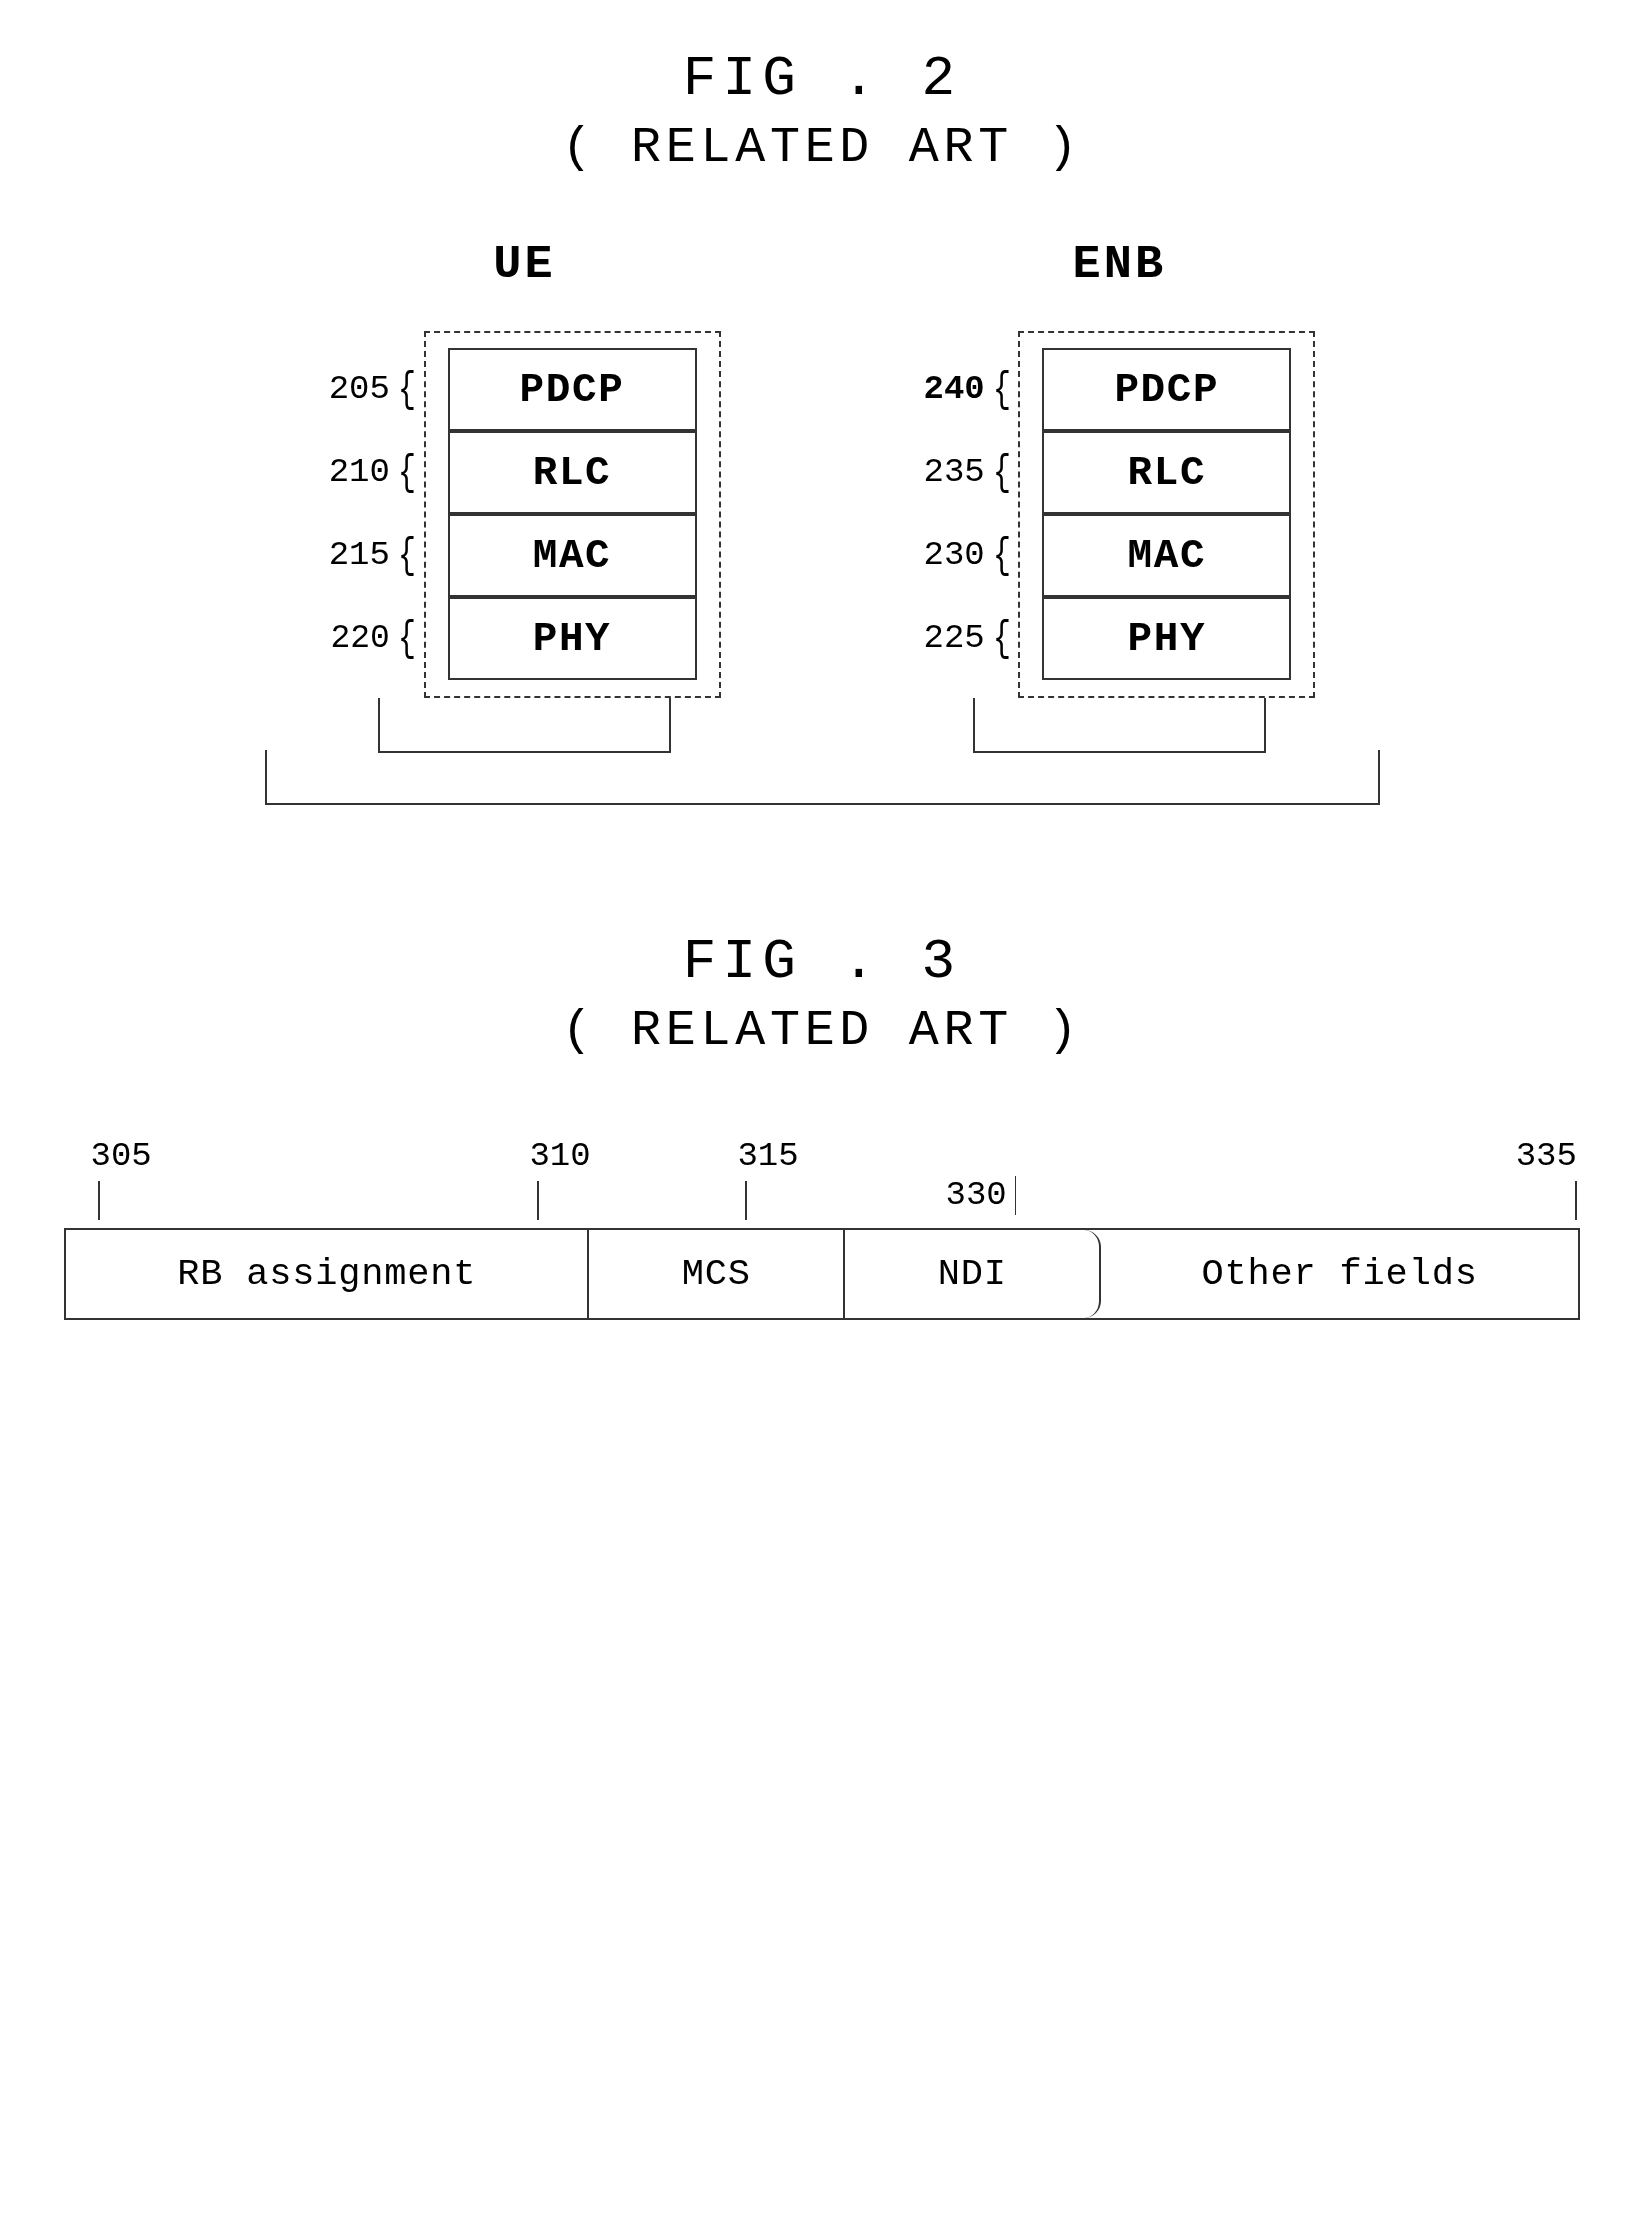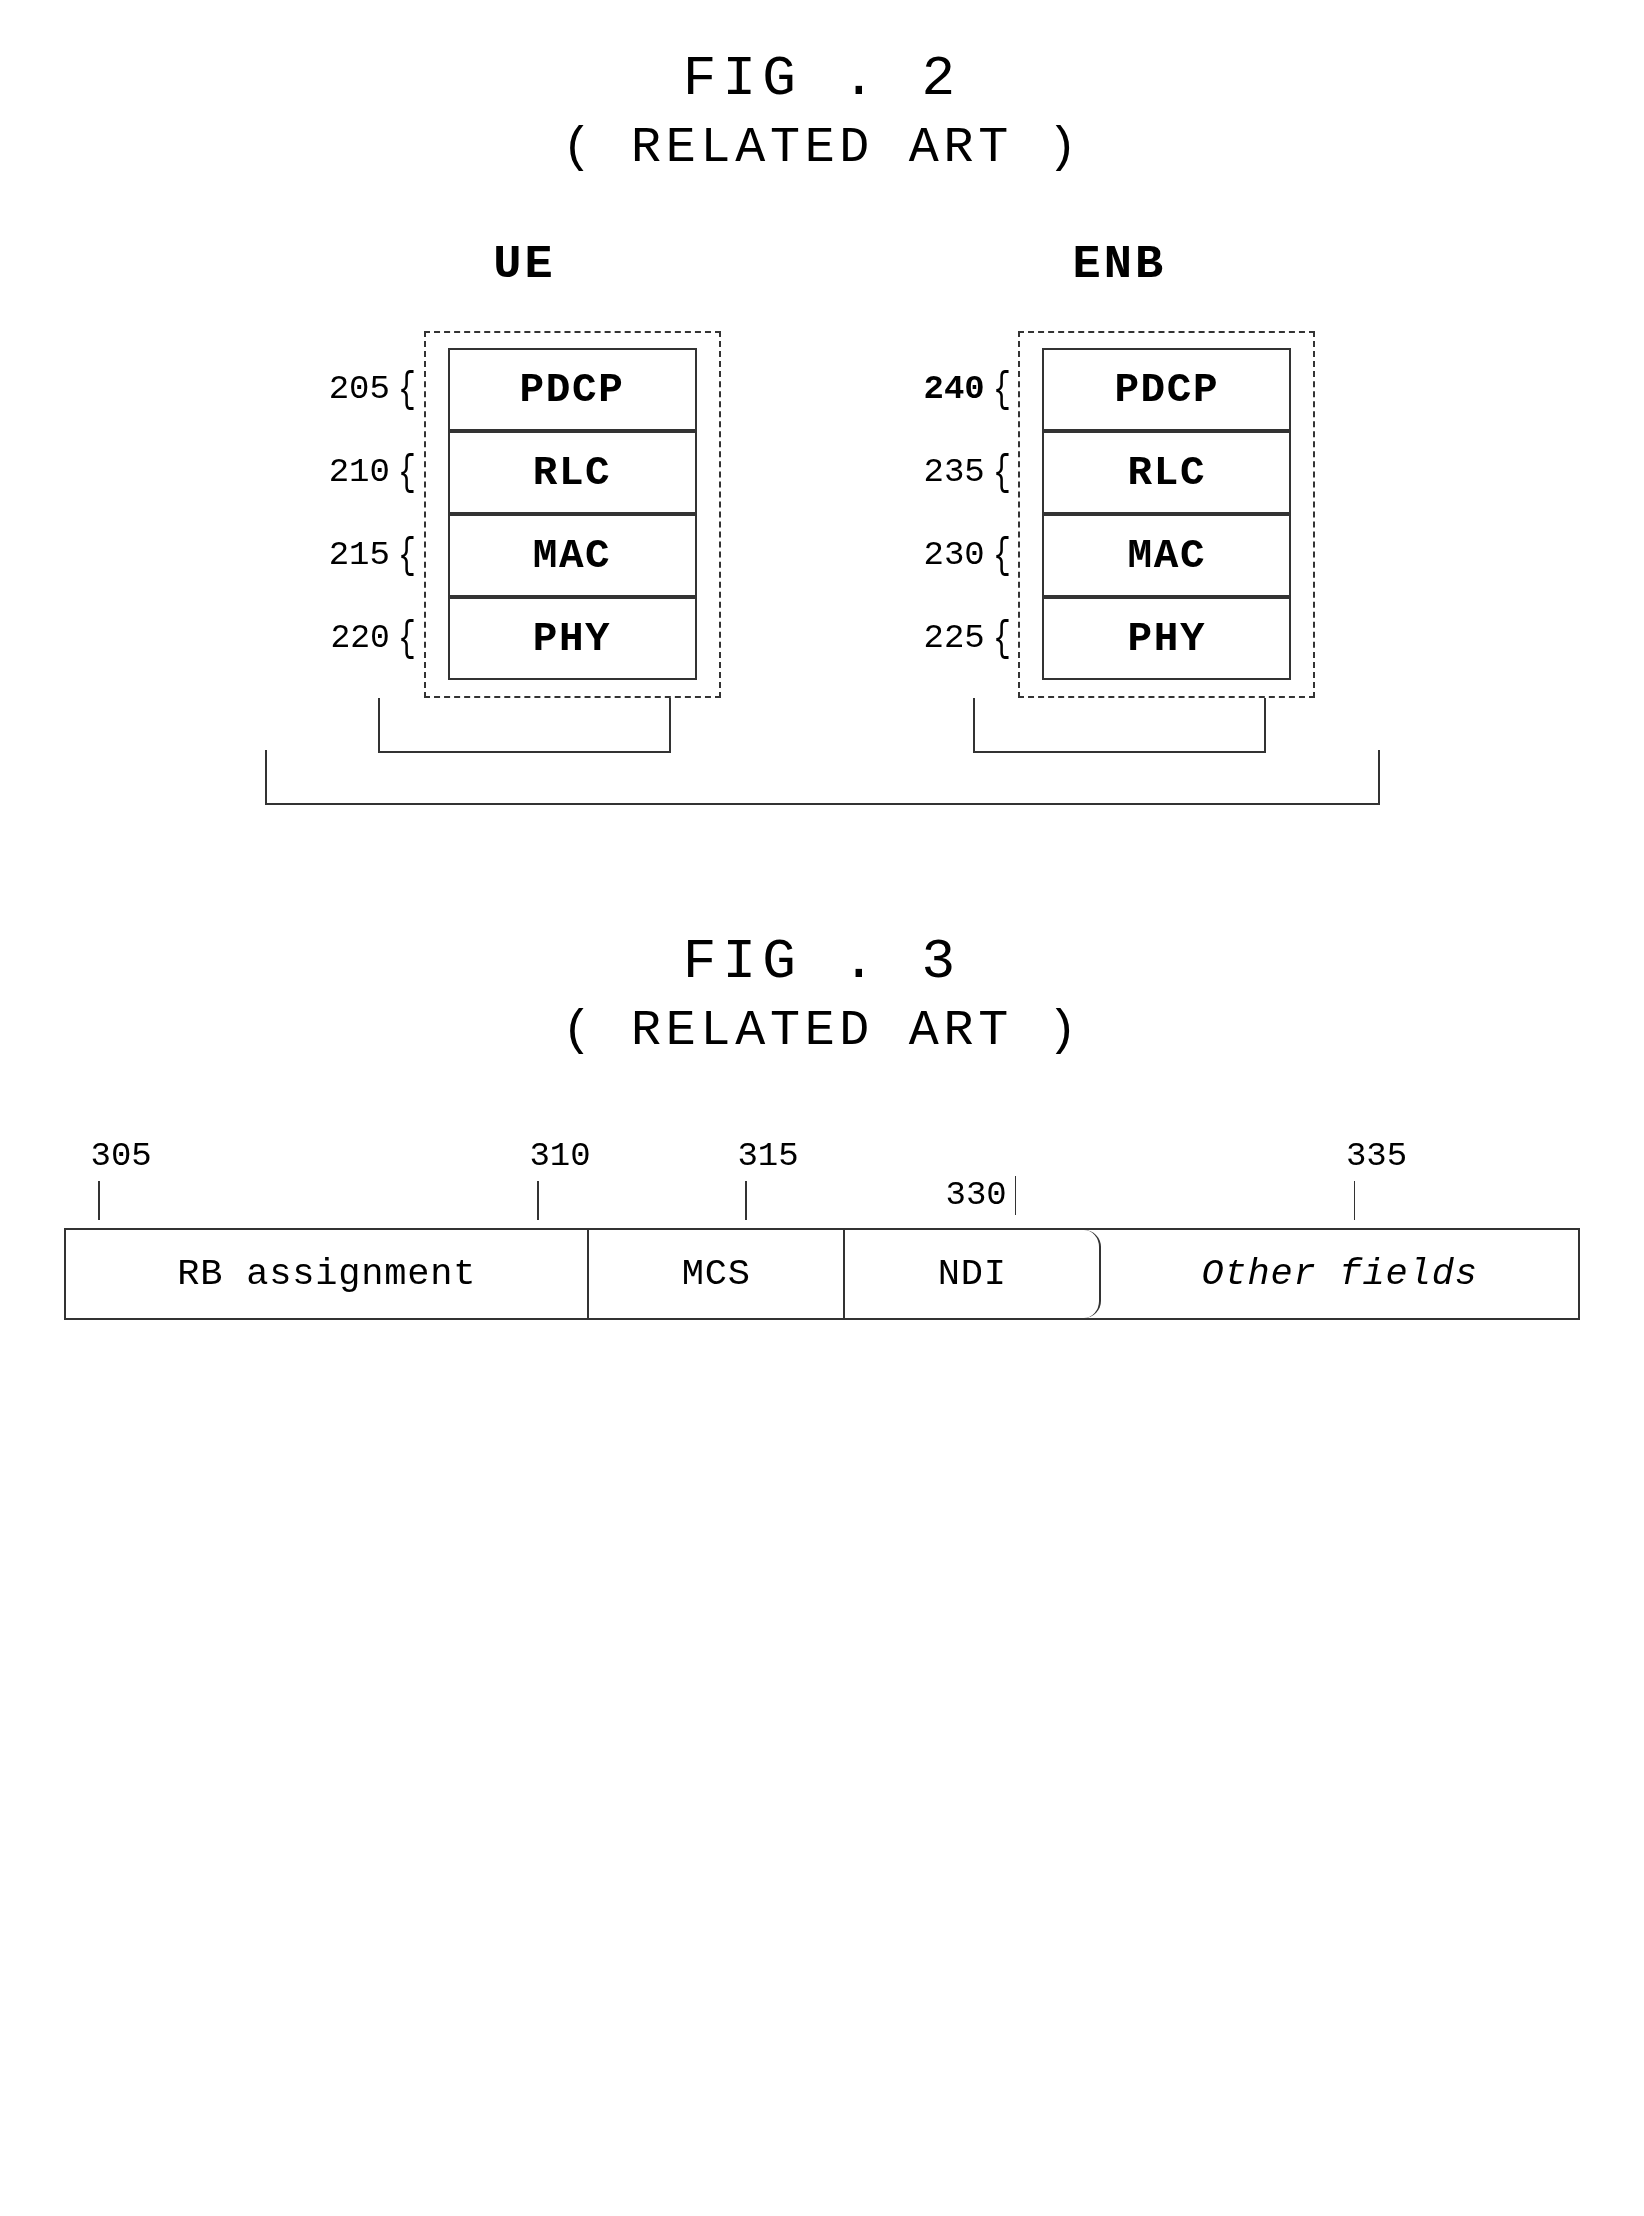--- a/index.html
+++ b/index.html
@@ -75,21 +75,21 @@
       letter-spacing: 0.8px;
     }
 
     .dci-cell:last-child {
       border-right: none;
     }
 
     .cell-rb { flex: 2.2; }
     .cell-mcs { flex: 1; }
     .cell-ndi { flex: 1; border-radius: 17px; }
-    .cell-other { flex: 2; font-style: italic; }
+    .cell-other { flex: 2; }
     .cell-crc { flex: 1.2; }
 
     .two-diagrams {
       display: flex;
       justify-content: center;
       gap: 203px;
       margin-top: 47px;
     }
 
     .single-entity {
@@ -262,21 +262,21 @@
         <div style="flex:1; display:flex; flex-direction:column; align-items:flex-start; padding-left:15.6px;">
           <span style="font-size:34px; margin-bottom:6.2px;">315</span>
           <div style="width:1.6px; height:39px; background:#333; margin-left:7.8px;"></div>
         </div>
 
         <div style="flex:2; display:flex; flex-direction:row; align-items:flex-start; padding-left:15.6px;">
           <span style="font-size:34px; margin-bottom:6.2px;">330</span>
           <div style="width:1.6px; height:39px; background:#333; margin-left:7.8px;"></div>
         </div>
 
-        <div style="flex:1.2; display:flex; flex-direction:column; align-items:flex-start; padding-left:15.6px;">
+        <div style="flex:1.2; display:flex; flex-direction:column; align-items:flex-end; padding-left:15.6px;">
           <span style="font-size:34px; margin-bottom:6.2px;">335</span>
           <div style="width:1.6px; height:39px; background:#333; margin-left:7.8px;"></div>
         </div>
       </div>
 
       <div class="dci-table">
         <div class="dci-cell cell-rb">
           <span>RB assignment</span>
         </div>
         <div class="dci-cell cell-mcs">

